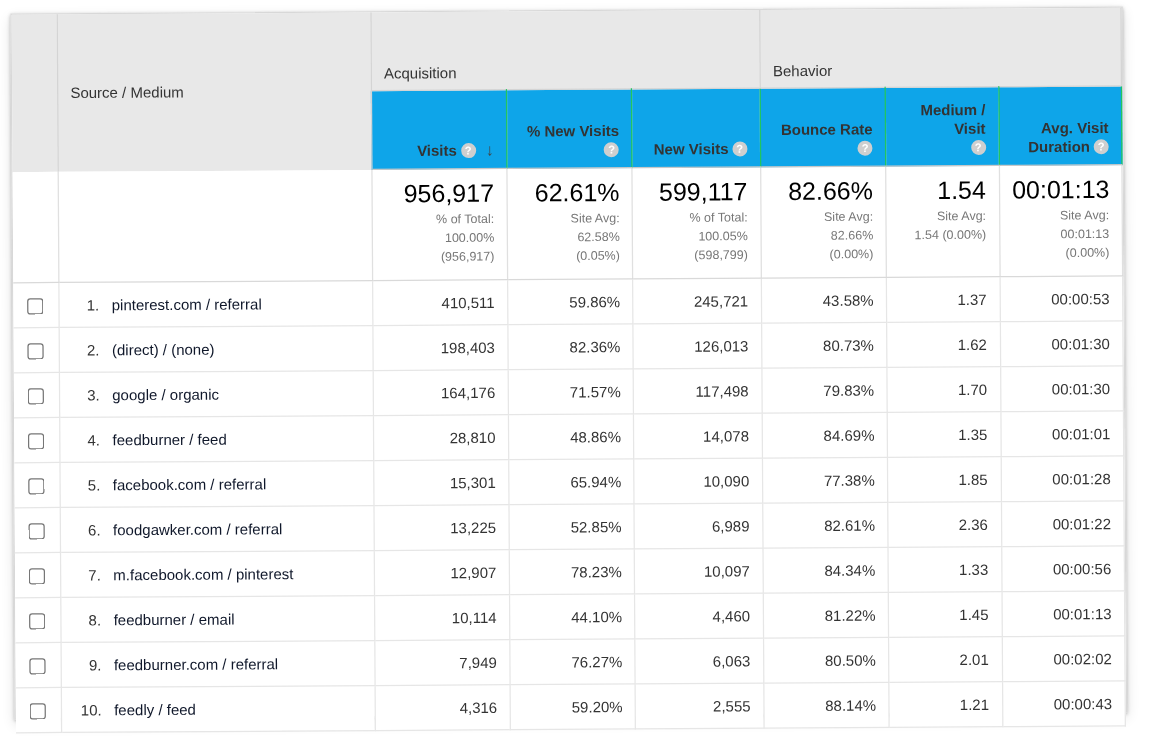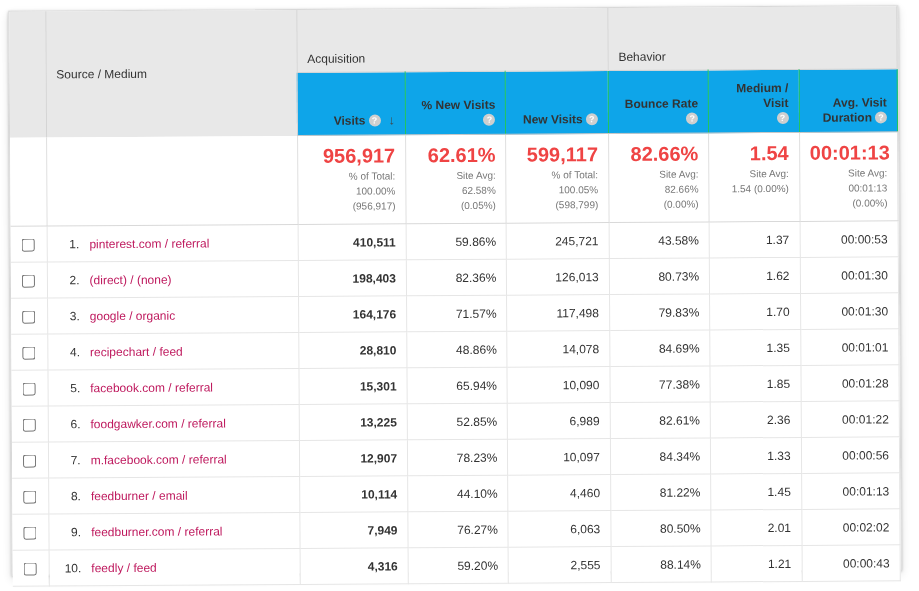--- a/index.html
+++ b/index.html
@@ -135,23 +135,23 @@
     vertical-align: top;
     height: 70px;
   }
   tr.totals-row td.cell-check,
   tr.totals-row td.cell-source {
     border-right: 1px solid #e0e0e0;
   }
   .total-big {
     display: block;
     font-size: 20px;
-    color: #ef4444;
+    color: #000000;
     line-height: 24px;
-    font-weight: bold;
+    font-weight: normal;
   }
   .total-sub {
     display: block;
     font-size: 10px;
     color: #777;
     line-height: 12px;
     margin-top: 3px;
   }
 
   
@@ -178,25 +178,25 @@
   }
   .row-index {
     display: inline-block;
     width: 24px;
     text-align: right;
     color: #333;
     margin-right: 10px;
     font-size: 12px;
   }
   .src-link {
-    color: #be185d;
+    color: #0f172a;
     text-decoration: none;
     font-size: 12px;
   }
-  td.metric-visits { font-weight: bold; }
+  td.metric-visits { font-weight: normal; }
 
   input.chk {
     width: 13px;
     height: 13px;
     margin: 0;
     padding: 0;
     vertical-align: middle;
   }
   th.cell-check { text-align: center; padding: 0; }
 </style>
@@ -317,21 +317,21 @@
           <td class="metric-visits">164,176</td>
           <td>71.57%</td>
           <td>117,498</td>
           <td>79.83%</td>
           <td>1.70</td>
           <td>00:01:30</td>
         </tr>
 
         <tr class="data-row">
           <td class="cell-check"><input class="chk" type="checkbox" style=""></td>
-          <td class="cell-source"><span class="row-index">4.</span><a class="src-link" href="#">recipechart / feed</a></td>
+          <td class="cell-source"><span class="row-index">4.</span><a class="src-link" href="#">feedburner / feed</a></td>
           <td class="metric-visits">28,810</td>
           <td>48.86%</td>
           <td>14,078</td>
           <td>84.69%</td>
           <td>1.35</td>
           <td>00:01:01</td>
         </tr>
 
         <tr class="data-row">
           <td class="cell-check"><input class="chk" type="checkbox" style=""></td>
@@ -350,21 +350,21 @@
           <td class="metric-visits">13,225</td>
           <td>52.85%</td>
           <td>6,989</td>
           <td>82.61%</td>
           <td>2.36</td>
           <td>00:01:22</td>
         </tr>
 
         <tr class="data-row">
           <td class="cell-check"><input class="chk" type="checkbox" style=""></td>
-          <td class="cell-source"><span class="row-index">7.</span><a class="src-link" href="#">m.facebook.com / referral</a></td>
+          <td class="cell-source"><span class="row-index">7.</span><a class="src-link" href="#">m.facebook.com / pinterest</a></td>
           <td class="metric-visits">12,907</td>
           <td>78.23%</td>
           <td>10,097</td>
           <td>84.34%</td>
           <td>1.33</td>
           <td>00:00:56</td>
         </tr>
 
         <tr class="data-row">
           <td class="cell-check"><input class="chk" type="checkbox" style=""></td>

